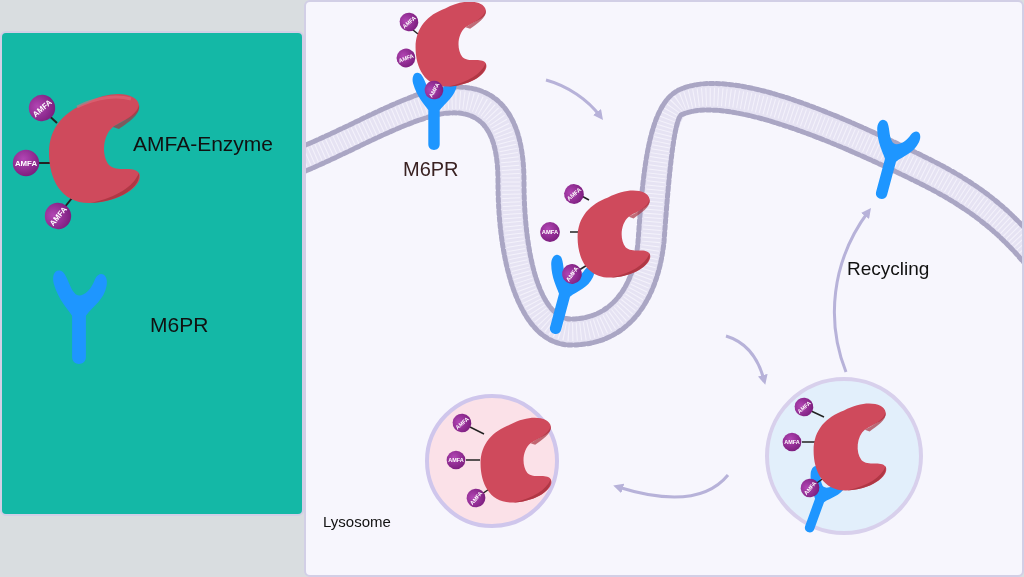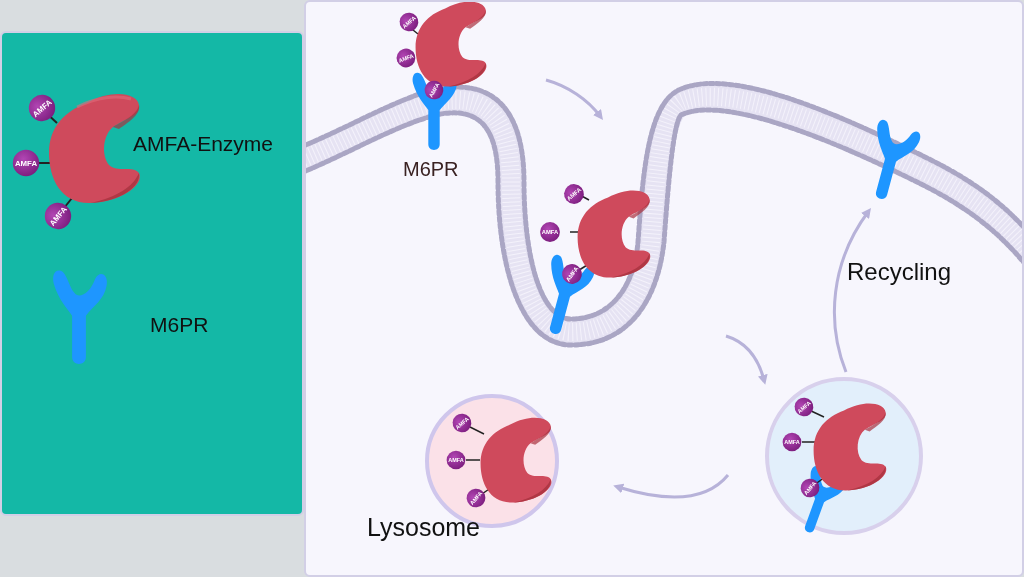--- a/index.html
+++ b/index.html
@@ -138,15 +138,15 @@
       <use href="#tag2" transform="translate(504,486) rotate(-50) scale(0.85)"></use>
     </g>
 
     <path d="M240,78 C262,84 282,98 294,114" fill="none" stroke="#b7b2d9" stroke-width="3" marker-end="url(#arrowHead)"></path>
     <path d="M420,334 C440,340 452,355 458,378" fill="none" stroke="#b7b2d9" stroke-width="3" marker-end="url(#arrowHead)"></path>
     <path d="M422,473 C400,500 360,500 312,485" fill="none" stroke="#b7b2d9" stroke-width="3" marker-end="url(#arrowHead)"></path>
     <path d="M540,370 C520,320 525,260 562,210" fill="none" stroke="#b7b2d9" stroke-width="3" marker-end="url(#arrowHead)"></path>
   </svg>
 
   <div class="lbl" style="left:97px; top:156px; color:#3a2222; font-size:20px;">M6PR</div>
-  <div class="lbl" style="left:541px; top:256px; font-size:24px;">Recycling</div>
-  <div class="lbl" style="left:17px; top:511px; font-size:25px;margin-left:44px;">Lysosome</div>
+  <div class="lbl" style="left:541px; top:256px; font-size:19px;">Recycling</div>
+  <div class="lbl" style="left:17px; top:511px; font-size:15px;">Lysosome</div>
 </div>
 
 </body></html>

